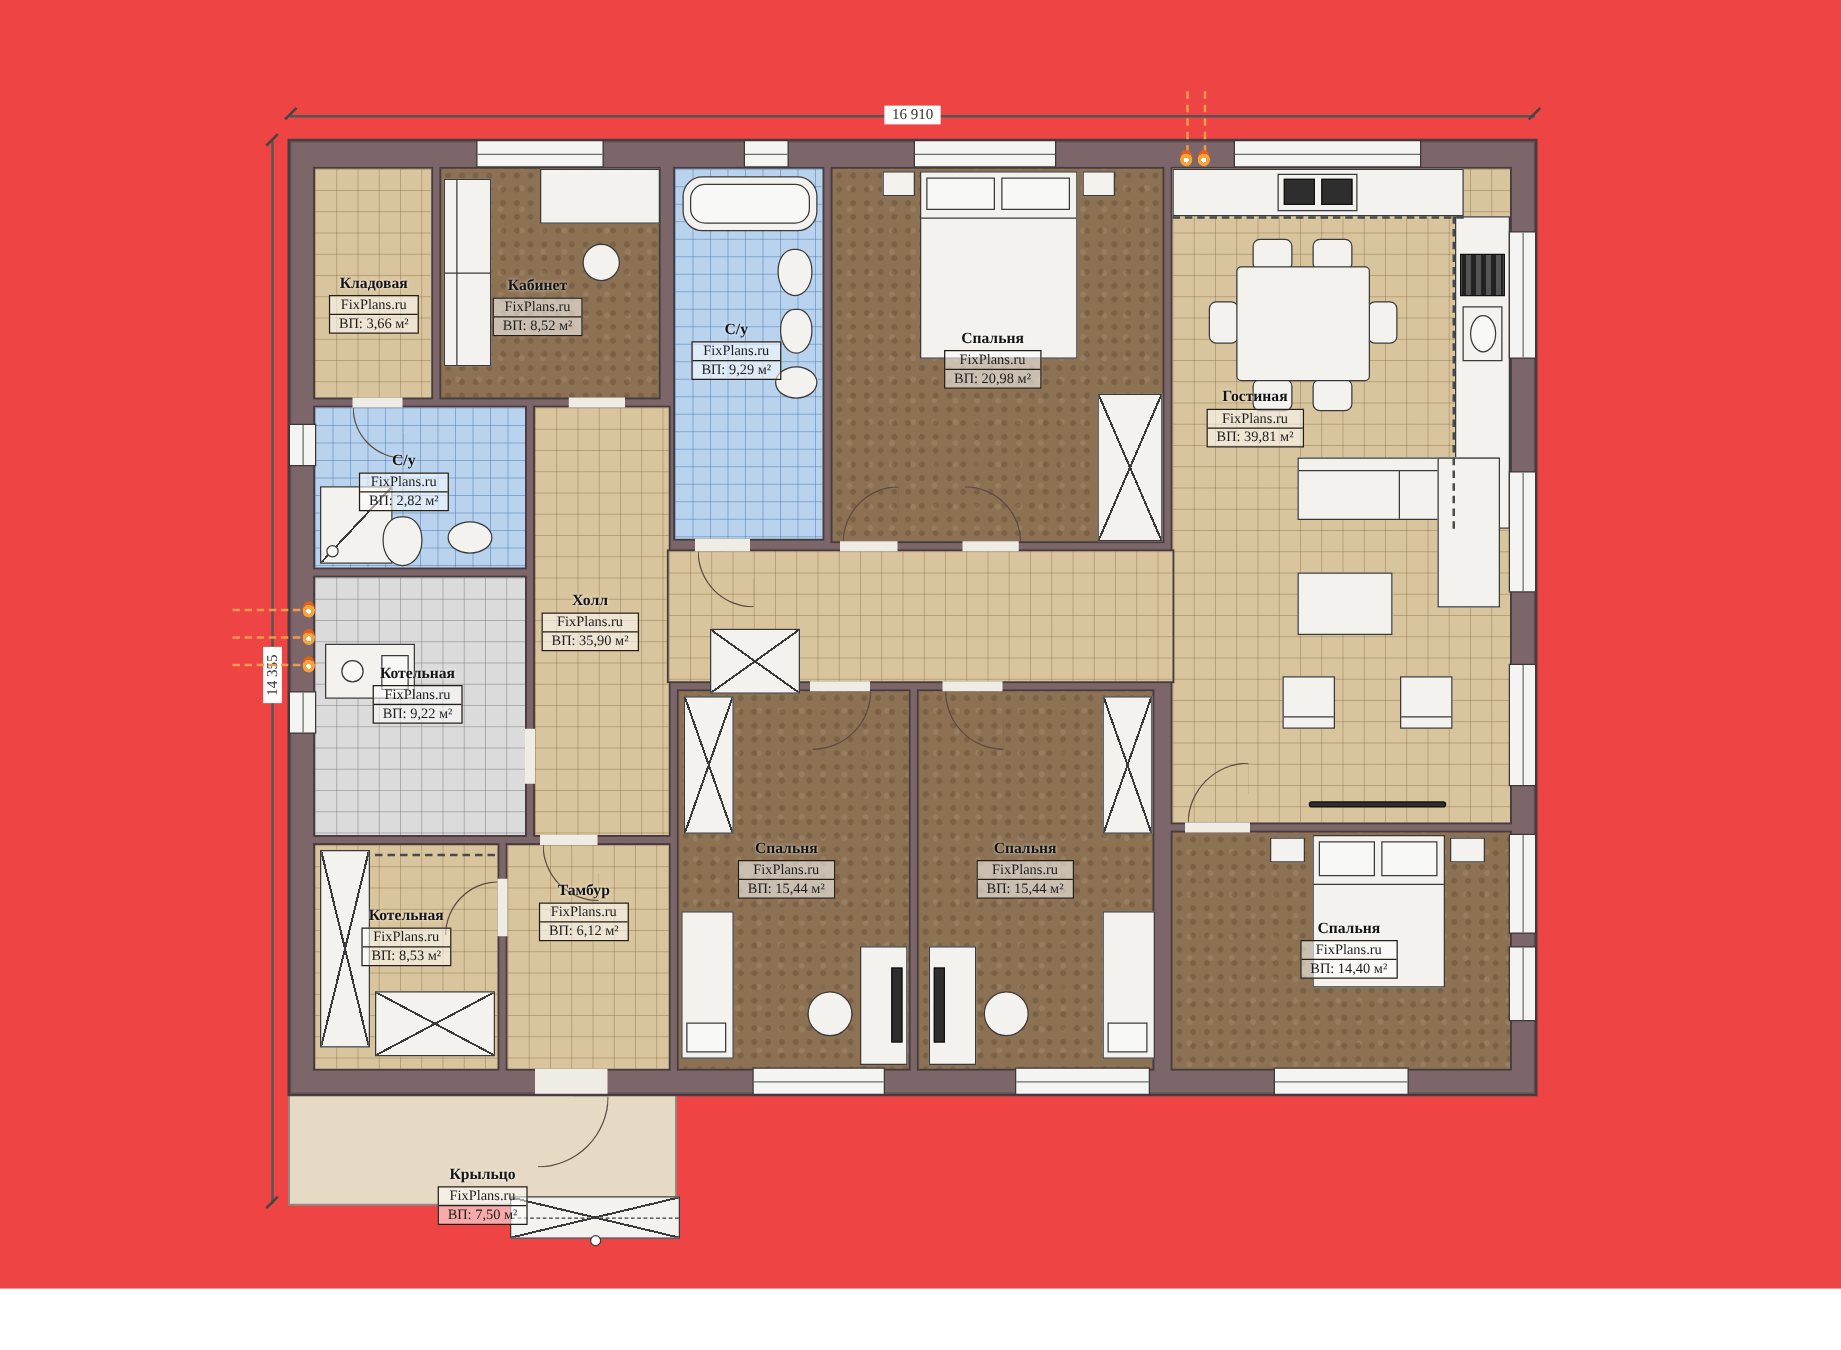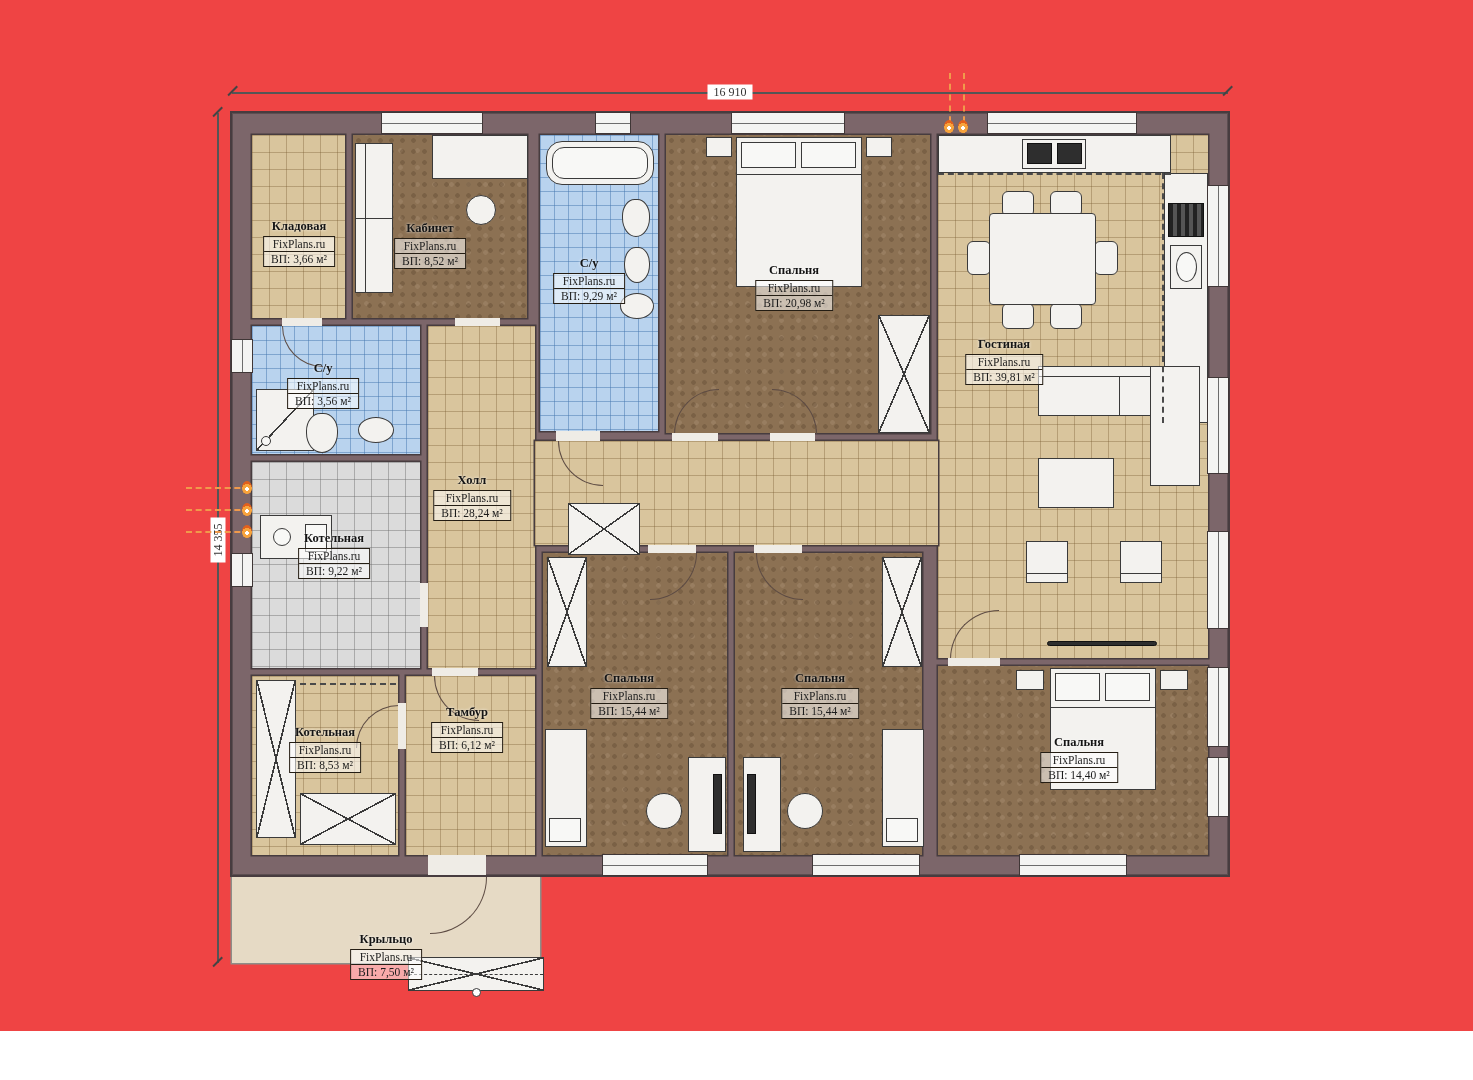--- a/index.html
+++ b/index.html
@@ -248,31 +248,31 @@
       <div class="lbox"><div class="lrow">FixPlans.ru</div><div class="lrow">ВП: 8,52 м²</div></div>
     </div>
     <div class="rlabel" style="left:357px;top:143px">
       <div class="rname">С/у</div>
       <div class="lbox"><div class="lrow">FixPlans.ru</div><div class="lrow">ВП: 9,29 м²</div></div>
     </div>
     <div class="rlabel" style="left:562px;top:150px">
       <div class="rname">Спальня</div>
       <div class="lbox"><div class="lrow">FixPlans.ru</div><div class="lrow">ВП: 20,98 м²</div></div>
     </div>
-    <div class="rlabel" style="left:772px;top:224px">
+    <div class="rlabel" style="left:772px;top:197px">
       <div class="rname">Гостиная</div>
       <div class="lbox"><div class="lrow">FixPlans.ru</div><div class="lrow">ВП: 39,81 м²</div></div>
     </div>
     <div class="rlabel" style="left:91px;top:248px">
       <div class="rname">С/у</div>
-      <div class="lbox"><div class="lrow">FixPlans.ru</div><div class="lrow">ВП: 3,56 м²</div></div>
+      <div class="lbox"><div class="lrow">FixPlans.ru</div><div class="lrow">ВП: 2,82 м²</div></div>
     </div>
     <div class="rlabel" style="left:240px;top:360px">
       <div class="rname">Холл</div>
-      <div class="lbox"><div class="lrow">FixPlans.ru</div><div class="lrow">ВП: 28,24 м²</div></div>
+      <div class="lbox"><div class="lrow">FixPlans.ru</div><div class="lrow">ВП: 35,90 м²</div></div>
     </div>
     <div class="rlabel" style="left:102px;top:418px">
       <div class="rname">Котельная</div>
       <div class="lbox"><div class="lrow">FixPlans.ru</div><div class="lrow">ВП: 9,22 м²</div></div>
     </div>
     <div class="rlabel" style="left:93px;top:612px">
       <div class="rname">Котельная</div>
       <div class="lbox"><div class="lrow">FixPlans.ru</div><div class="lrow">ВП: 8,53 м²</div></div>
     </div>
     <div class="rlabel" style="left:235px;top:592px">

